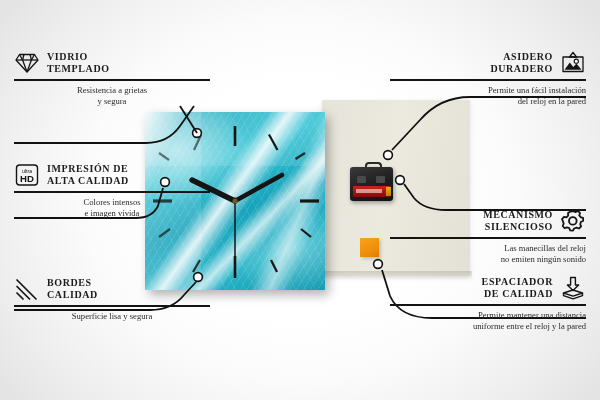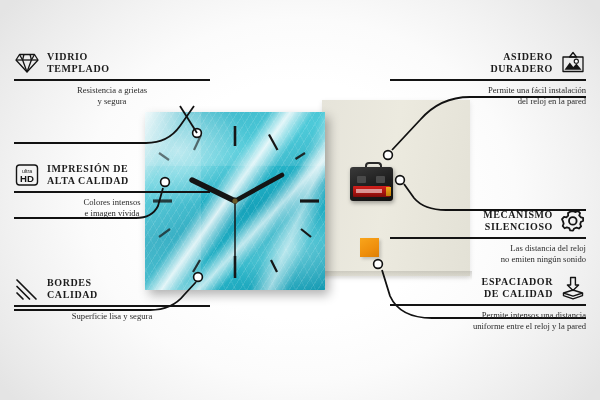--- a/index.html
+++ b/index.html
@@ -415,21 +415,21 @@
                      L6.1,20.3 L3.6,21.3 L1.5,18.8 L2.6,16.2
                      L1.8,13.5 L0.7,11.0 L3.0,8.6 L5.6,9.2
                      L7.6,7.2 L7.4,4.4 L10.2,2.6 Z" transform="translate(0.4,0.2) scale(0.97)"></path>
             <circle cx="12.8" cy="12.9" r="4.1"></circle>
           </g>
         </svg>
       </div>
     </div>
     <div class="rule"></div>
     <div class="desc">
-      <div>Las distancia del reloj</div>
+      <div>Las manecillas del reloj</div>
       <div>no emiten ningún sonido</div>
     </div>
   </div>
 
   <div class="feature right" id="f-espaciador">
     <div class="head">
       <div class="titles">
         <div>ESPACIADOR</div>
         <div>DE CALIDAD</div>
       </div>
@@ -438,18 +438,18 @@
           <g fill="none" stroke="#141414" stroke-width="1.4" stroke-linejoin="round">
             <path d="M10.6,1.5 L15.4,1.5 L15.4,9.0 L18.6,9.0 L13,14.6 L7.4,9.0 L10.6,9.0 Z"></path>
             <path d="M13,14.0 L22.5,17.0 L13,20.2 L3.5,17.0 Z"></path>
             <path d="M3.5,17.0 L3.5,19.6 L13,22.8 L22.5,19.6 L22.5,17.0"></path>
           </g>
         </svg>
       </div>
     </div>
     <div class="rule"></div>
     <div class="desc">
-      <div>Permite intensos una distancia</div>
+      <div>Permite mantener una distancia</div>
       <div>uniforme entre el reloj y la pared</div>
     </div>
   </div>
 
 </div>
 
 </body></html>

